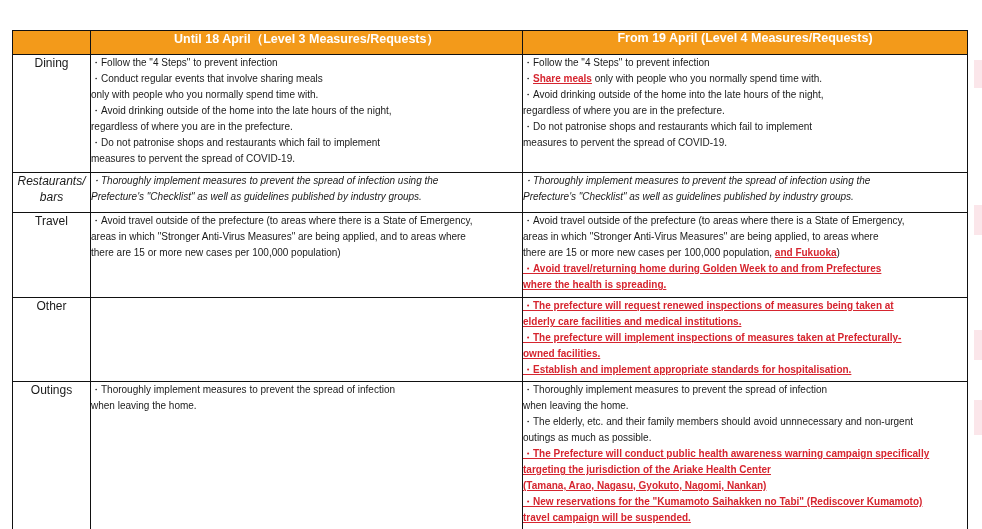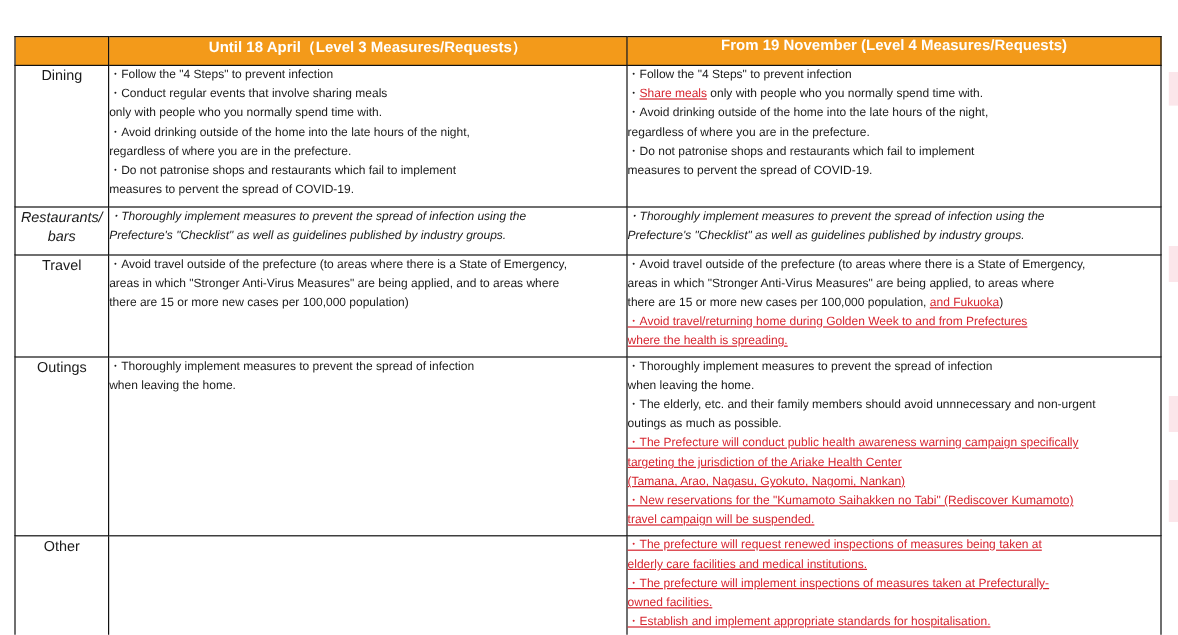--- a/index.html
+++ b/index.html
@@ -7,38 +7,38 @@
          font-family:"Liberation Sans", sans-serif; color:#1a1a1a; }
   table.measures { position:absolute; left:12px; top:30px; width:955px;
          border-collapse:collapse; table-layout:fixed; font-size:10px; }
   table.measures td, table.measures th { border:1px solid #111; vertical-align:top; padding:0; }
   col.c0 { width:78px; } col.c1 { width:432px; } col.c2 { width:445px; }
   th.head { background:#f39a1a; color:#fff; font-weight:bold; font-size:12.5px;
             height:23px; vertical-align:middle; text-align:center; }
   td.cat { text-align:center; font-size:12px; padding-top:4px; line-height:16px; }
   td.txt { padding:3px 4px 2px 4px; line-height:16px; }
   .line { display:block; white-space:nowrap; }
-  .red { color:#d6252f; font-weight:normal; text-decoration:underline;text-align:center; }
+  .red { color:#d6252f; font-weight:bold; text-decoration:underline;text-align:center; }
   .sidebar-strip { position:absolute; left:974px; top:0; width:8px; height:529px; }
   .tint { position:absolute; left:0; width:8px; background:#fbe6ea; }
 </style>
 </head>
 <body>
 
 <table class="measures">
   <colgroup>
       <col class="c0">
       <col class="c1">
       <col class="c2">
     </colgroup>
   <thead>
     <tr>
       <th class="head"></th>
       <th class="head">Until 18 April（Level 3 Measures/Requests）</th>
-      <th class="head">From 19 November (Level 4 Measures/Requests)</th>
+      <th class="head">From 19 April (Level 4 Measures/Requests)</th>
     </tr>
   </thead>
   <tbody id="tbody">
       <tr style="height: 118px;">
         <td class="cat">Dining</td>
         <td class="txt">
           <span class="line"><span>・Follow the "4 Steps" to prevent infection</span></span>
           <span class="line"><span>・Conduct regular events that involve sharing meals</span></span>
           <span class="line"><span>only with people who you normally spend time with.</span></span>
           <span class="line"><span>・Avoid drinking outside of the home into the late hours of the night,</span></span>
@@ -74,49 +74,49 @@
           <span class="line"><span>there are 15 or more new cases per 100,000 population)</span></span>
         </td>
         <td class="txt">
           <span class="line"><span>・Avoid travel outside of the prefecture (to areas where there is a State of Emergency,</span></span>
           <span class="line"><span>areas in which "Stronger Anti-Virus Measures" are being applied, to areas where</span></span>
           <span class="line"><span>there are 15 or more new cases per 100,000 population, </span><span class="red">and Fukuoka</span><span>)</span></span>
           <span class="line"><span class="red">・Avoid travel/returning home during Golden Week to and from Prefectures</span></span>
           <span class="line"><span class="red">where the health is spreading.</span></span>
         </td>
       </tr>
+      <tr style="height: 84px;">
+        <td class="cat">Other</td>
+        <td class="txt"></td>
+        <td class="txt">
+          <span class="line"><span class="red">・The prefecture will request renewed inspections of measures being taken at</span></span>
+          <span class="line"><span class="red">elderly care facilities and medical institutions.</span></span>
+          <span class="line"><span class="red">・The prefecture will implement inspections of measures taken at Prefecturally-</span></span>
+          <span class="line"><span class="red">owned facilities.</span></span>
+          <span class="line"><span class="red">・Establish and implement appropriate standards for hospitalisation.</span></span>
+        </td>
+      </tr>
       <tr style="height: 149px;">
         <td class="cat">Outings</td>
         <td class="txt">
           <span class="line"><span>・Thoroughly implement measures to prevent the spread of infection</span></span>
           <span class="line"><span>when leaving the home.</span></span>
         </td>
         <td class="txt">
           <span class="line"><span>・Thoroughly implement measures to prevent the spread of infection</span></span>
           <span class="line"><span>when leaving the home.</span></span>
           <span class="line"><span>・The elderly, etc. and their family members should avoid unnnecessary and non-urgent</span></span>
           <span class="line"><span>outings as much as possible.</span></span>
           <span class="line"><span class="red">・The Prefecture will conduct public health awareness warning campaign specifically</span></span>
           <span class="line"><span class="red">targeting the jurisdiction of the Ariake Health Center</span></span>
           <span class="line"><span class="red">(Tamana, Arao, Nagasu, Gyokuto, Nagomi, Nankan)</span></span>
           <span class="line"><span class="red">・New reservations for the "Kumamoto Saihakken no Tabi" (Rediscover Kumamoto)</span></span>
           <span class="line"><span class="red">travel campaign will be suspended.</span></span>
         </td>
       </tr>
-      <tr style="height: 84px;">
-        <td class="cat">Other</td>
-        <td class="txt"></td>
-        <td class="txt">
-          <span class="line"><span class="red">・The prefecture will request renewed inspections of measures being taken at</span></span>
-          <span class="line"><span class="red">elderly care facilities and medical institutions.</span></span>
-          <span class="line"><span class="red">・The prefecture will implement inspections of measures taken at Prefecturally-</span></span>
-          <span class="line"><span class="red">owned facilities.</span></span>
-          <span class="line"><span class="red">・Establish and implement appropriate standards for hospitalisation.</span></span>
-        </td>
-      </tr>
     </tbody>
 </table>
 
 <div class="sidebar-strip">
   <div class="tint" style="top:60px;height:28px"></div>
   <div class="tint" style="top:205px;height:30px"></div>
   <div class="tint" style="top:330px;height:30px"></div>
   <div class="tint" style="top:400px;height:35px"></div>
 </div>
 

